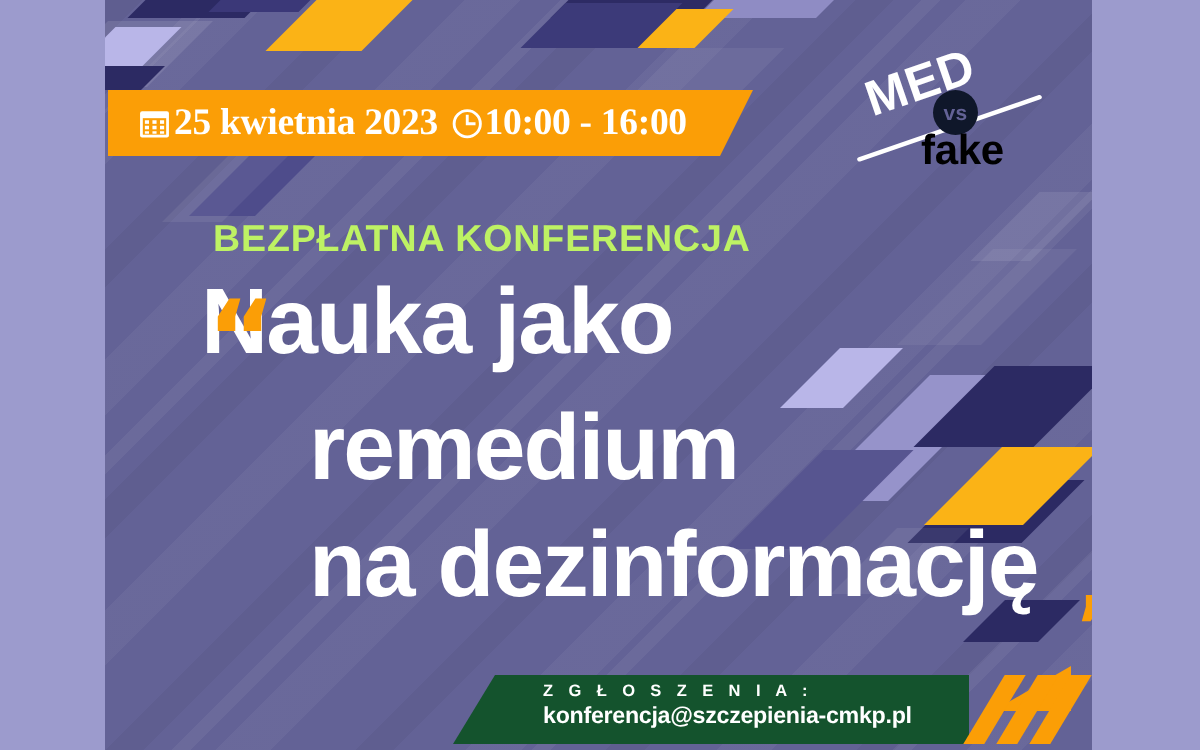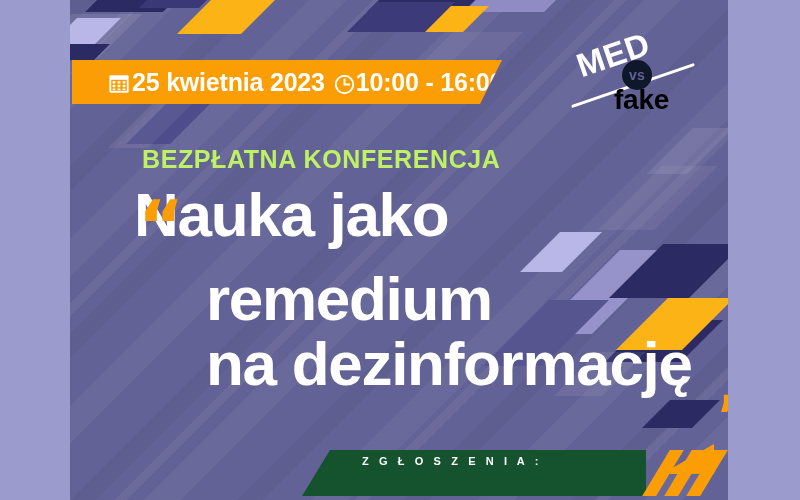--- a/index.html
+++ b/index.html
@@ -193,22 +193,23 @@
   
   .date-banner {
     position:absolute;
     left:2px; top:60px;
     height:44px;
     width:430px;
     background:#fb9e06;
     z-index:12;
     display:flex;
     align-items:center;
-    padding-left:36px;
+    padding-left:20px;
     clip-path:polygon(0 0, 100% 0, calc(100% - 22px) 100%, 0 100%);
+    font-family:Liberation Serif, serif;
   }
   .date-text {
     color:#ffffff;
     font-size:25px;
     font-weight:bold;
     letter-spacing:-0.2px;
     white-space:nowrap;
     display:flex;
     align-items:center;
     gap:0px;
@@ -236,21 +237,21 @@
   .title-line {
     color:#ffffff;
     font-size:62px;
     font-weight:bold;
     line-height:0.98;
     letter-spacing:-1.3px;
     white-space:nowrap;
   }
   .tline1 { padding-left:34px; }
   .tline2 { padding-left:106px; margin-top:23px; }
-  .tline3 { padding-left:106px; margin-top:4px; }
+  .tline3 { padding-left:106px; margin-top:17px; }
   .quote-open {
     position:absolute;
     left:38px; top:6px;
     color:#fb9e06;
     font-size:70px;
     font-weight:bold;
     line-height:1;
     font-family:"DejaVu Sans", sans-serif;
   }
   .quote-close {
@@ -426,20 +427,21 @@
     <div class="title-wrap">
       <span class="quote-open">“</span>
       <div class="title-line tline1">Nauka jako</div>
       <div class="title-line tline2">remedium</div>
       <div class="title-line tline3">na dezinformację</div>
       <span class="quote-close">“</span>
     </div>
 
     <div class="reg-banner">
       <div class="reg-label">Z G Ł O S Z E N I A :</div>
+      <div class="reg-email">konferencja@szczepienia-cmkp.pl</div>
     </div>
     <div class="reg-stripe rs1"></div>
     <div class="reg-stripe rs2"></div>
     <div class="reg-stripe rs3"></div>
 
   </div>
 
   <div class="band-left"></div>
   <div class="band-right"></div>
 

